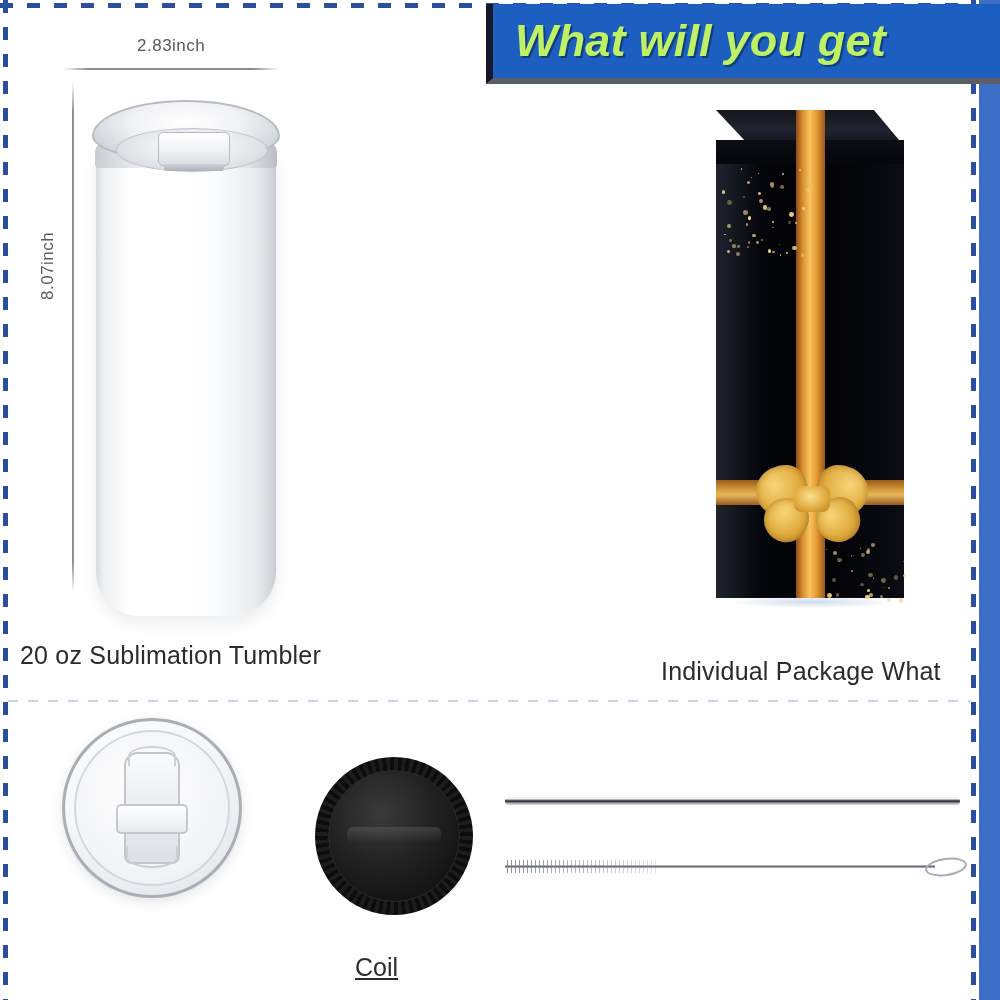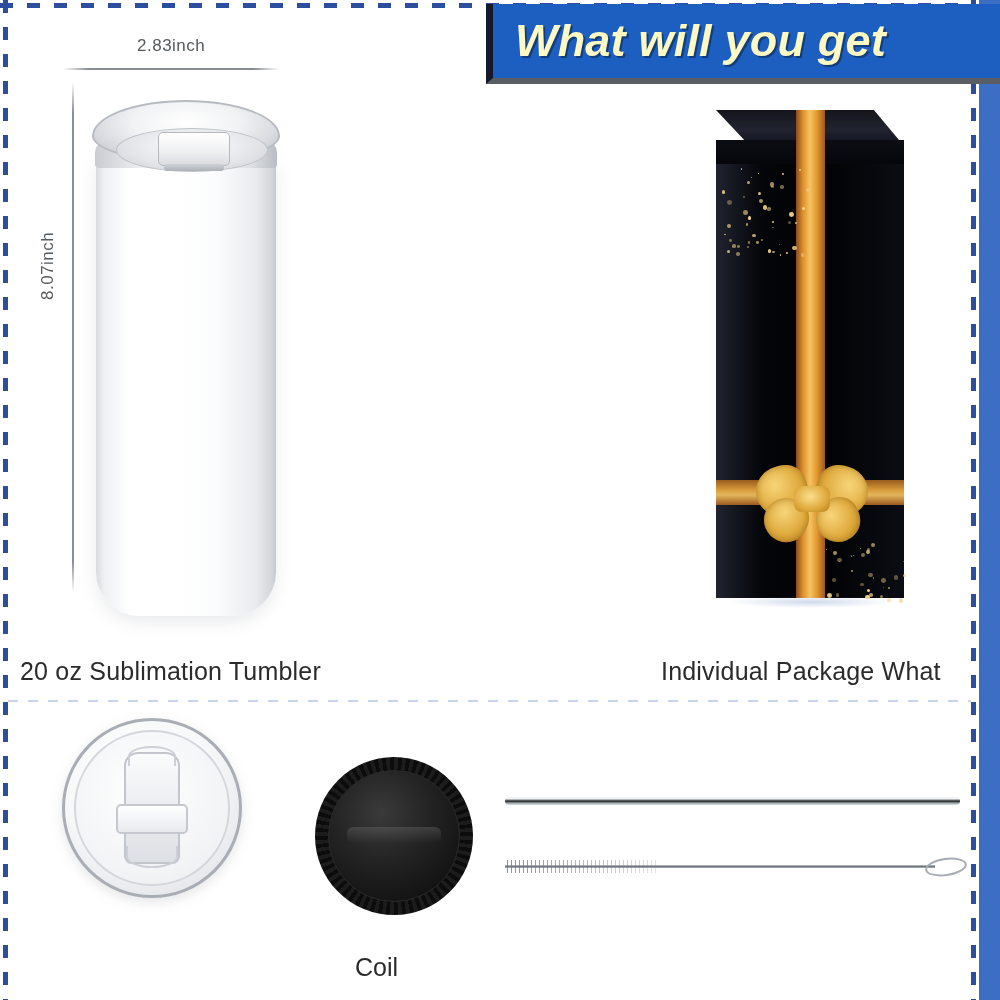--- a/index.html
+++ b/index.html
@@ -29,21 +29,21 @@
   
   #banner{
     position:absolute;left:486px;top:4px;width:514px;height:80px;
     background:#1c5fc0;
     box-sizing:border-box;
     border-left:7px solid #15182a;
     border-bottom:6px solid #5a5f66;
     display:flex;align-items:center;
   }
   #banner .btxt{
-    color:#fef9c3;font-size:45px;font-weight:bold;font-style:italic;
+    color:#bef264;font-size:45px;font-weight:bold;font-style:italic;
     letter-spacing:.2px;margin-left:22px;white-space:nowrap;
     text-shadow:2px 2px 0 rgba(0,0,0,.35);
   }
 
   
   .meas-label{position:absolute;color:#555a5e;font-size:17px;letter-spacing:.5px;}
   #w-label{left:137px;top:36px;}
   #w-line{position:absolute;left:63px;top:68px;width:216px;height:2px;
     background:linear-gradient(to right,rgba(120,125,130,0) 0%,#888d92 12%,#888d92 88%,rgba(120,125,130,0) 100%);}
   #h-label{left:38px;top:300px;transform:rotate(-90deg);transform-origin:left top;white-space:nowrap;}
@@ -210,25 +210,25 @@
             mask-image:linear-gradient(to right,rgba(0,0,0,1),rgba(0,0,0,.25));
   }
   .brush-loop{
     position:absolute;left:420px;top:0px;width:42px;height:18px;
     border:2px solid #a7acb2;border-radius:50%;box-sizing:border-box;
     transform:rotate(-8deg);
   }
 
   
   .caption{position:absolute;color:#2b2b2b;font-size:25px;letter-spacing:.2px;white-space:nowrap;}
-  #cap-tumbler{left:20px;top:657px;}
+  #cap-tumbler{left:20px;top:641px;}
   #cap-boxes{left:661px;top:657px;}
   .caption-sm{position:absolute;color:#2b2b2b;font-size:25px;white-space:nowrap;}
   #cap-lid{left:62px;top:953px;}
-  #cap-coil{left:355px;top:953px;}
+  #cap-coil{left:355px;top:953px;text-decoration:underline;}
   #cap-straw{left:632px;top:953px;}
 </style>
 </head>
 <body>
 
 <div id="stage">
 
   <div class="dash-edge dash-left"></div>
   <div class="dash-edge dash-top"></div>
   <div class="edge-blue-right"></div>

